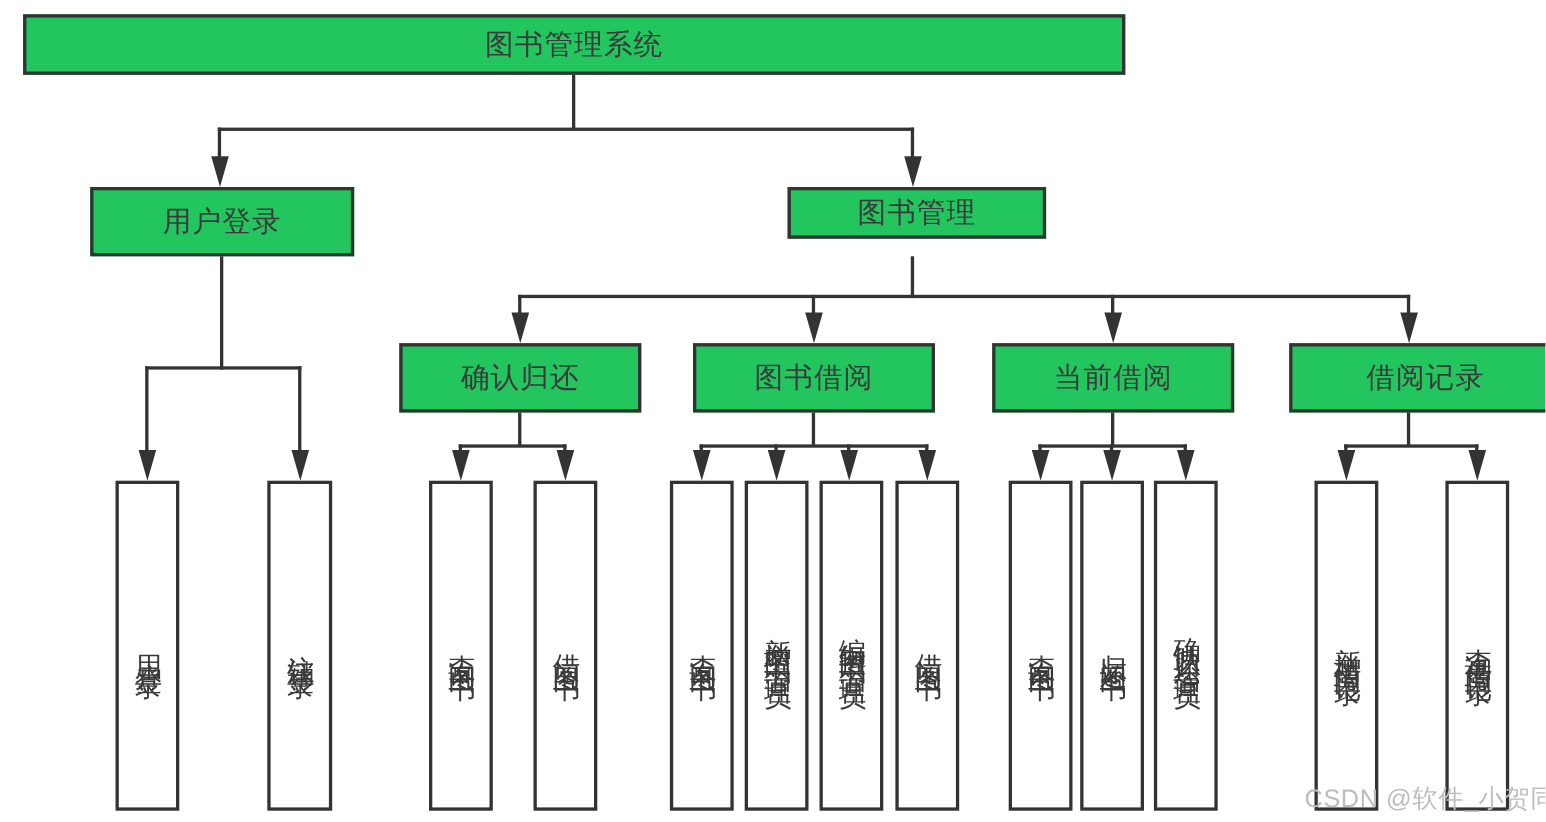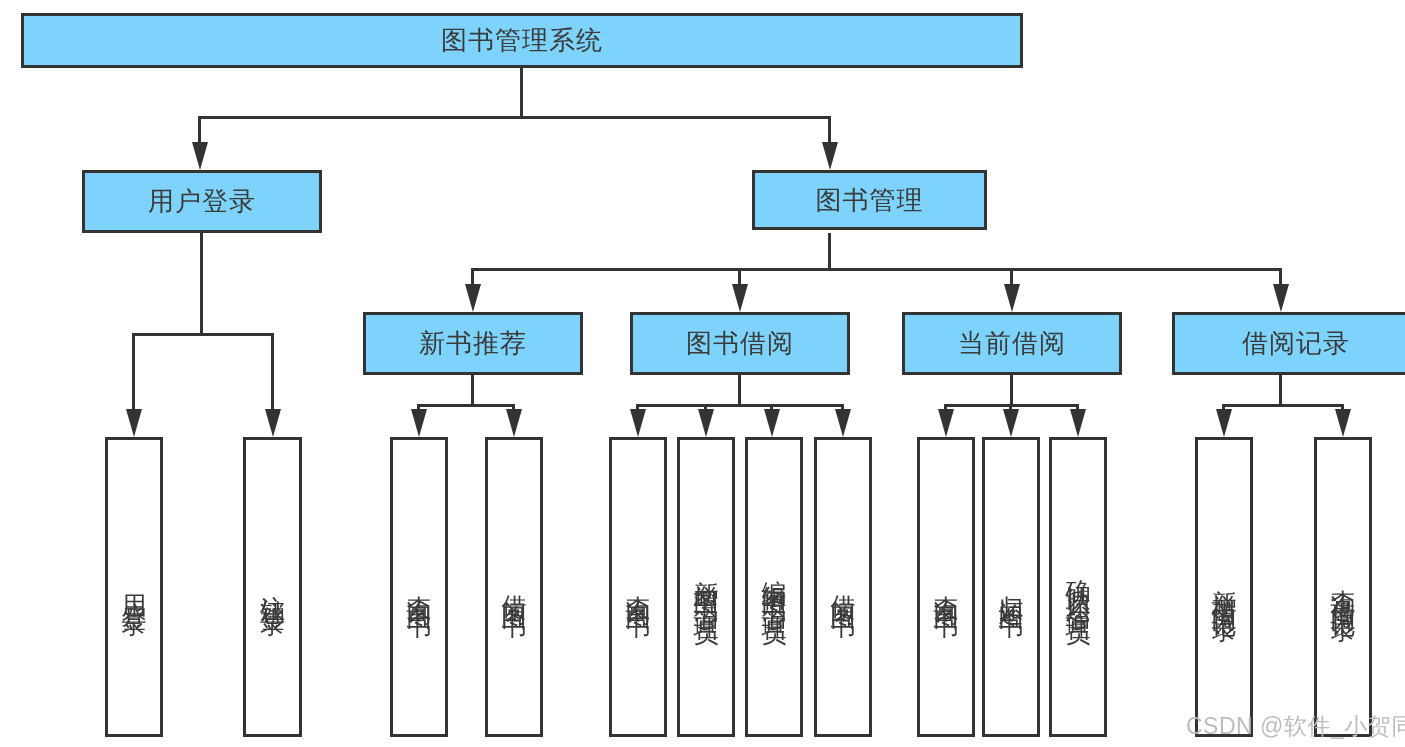--- a/index.html
+++ b/index.html
@@ -1,21 +1,21 @@
 <!DOCTYPE html>
 <html><head>
 <meta charset="utf-8">
 <style>
   html,body{margin:0;padding:0;background:#ffffff;}
   #canvas{
     position:relative;width:1405px;height:747px;background:#ffffff;
     font-family:"Liberation Sans","DejaVu Sans",sans-serif;overflow:hidden;
   }
   .hnode{
-    position:absolute;box-sizing:border-box;border:3px solid #333;background:#7dd3fc;
+    position:absolute;box-sizing:border-box;border:3px solid #333;background:#22c55e;
     display:flex;align-items:center;justify-content:center;
     font-size:26px;color:#3a3a3a;letter-spacing:1px;white-space:nowrap;
   }
   .vnode{
     position:absolute;top:437px;height:300px;width:58px;box-sizing:border-box;
     border:3px solid #333;background:#fff;
     display:flex;align-items:center;justify-content:center;
   }
   .vnode span{
     writing-mode:vertical-rl;text-orientation:mixed;
@@ -43,21 +43,21 @@
   <div class="vl" style="left:520px;top:68px;height:49px"></div>
   <div class="hl" style="left:198px;top:116px;width:633px"></div>
   <div class="vl" style="left:198px;top:116px;height:28px"></div>
   <div class="ar" style="left:192px;top:142px"></div>
   <div class="vl" style="left:828px;top:116px;height:28px"></div>
   <div class="ar" style="left:822px;top:142px"></div>
 
   <div class="hnode" style="left:82px;top:170px;width:240px;height:63px">
     <span>用户登录</span>
   </div>
-  <div class="hnode" style="left:752px;top:170px;width:235px;height:60px">
+  <div class="hnode" style="left:716px;top:170px;width:235px;height:47px">
     <span>图书管理</span>
   </div>
 
   <div class="vl" style="left:200px;top:233px;height:103px"></div>
   <div class="hl" style="left:132px;top:333px;width:142px"></div>
   <div class="vl" style="left:132px;top:333px;height:78px"></div>
   <div class="ar" style="left:126px;top:409px"></div>
   <div class="vl" style="left:271px;top:333px;height:78px"></div>
   <div class="ar" style="left:265px;top:409px"></div>
 
@@ -66,21 +66,21 @@
   <div class="vl" style="left:471px;top:268px;height:18px"></div>
   <div class="ar" style="left:465px;top:284px"></div>
   <div class="vl" style="left:738px;top:268px;height:18px"></div>
   <div class="ar" style="left:732px;top:284px"></div>
   <div class="vl" style="left:1010px;top:268px;height:18px"></div>
   <div class="ar" style="left:1004px;top:284px"></div>
   <div class="vl" style="left:1279px;top:268px;height:18px"></div>
   <div class="ar" style="left:1273px;top:284px"></div>
 
   <div class="hnode" style="left:363px;top:312px;width:220px;height:63px">
-    <span>新书推荐</span>
+    <span>确认归还</span>
   </div>
   <div class="hnode" style="left:630px;top:312px;width:220px;height:63px">
     <span>图书借阅</span>
   </div>
   <div class="hnode" style="left:902px;top:312px;width:220px;height:63px">
     <span>当前借阅</span>
   </div>
   <div class="hnode" style="left:1172px;top:312px;width:248px;height:63px">
     <span>借阅记录</span>
   </div>

